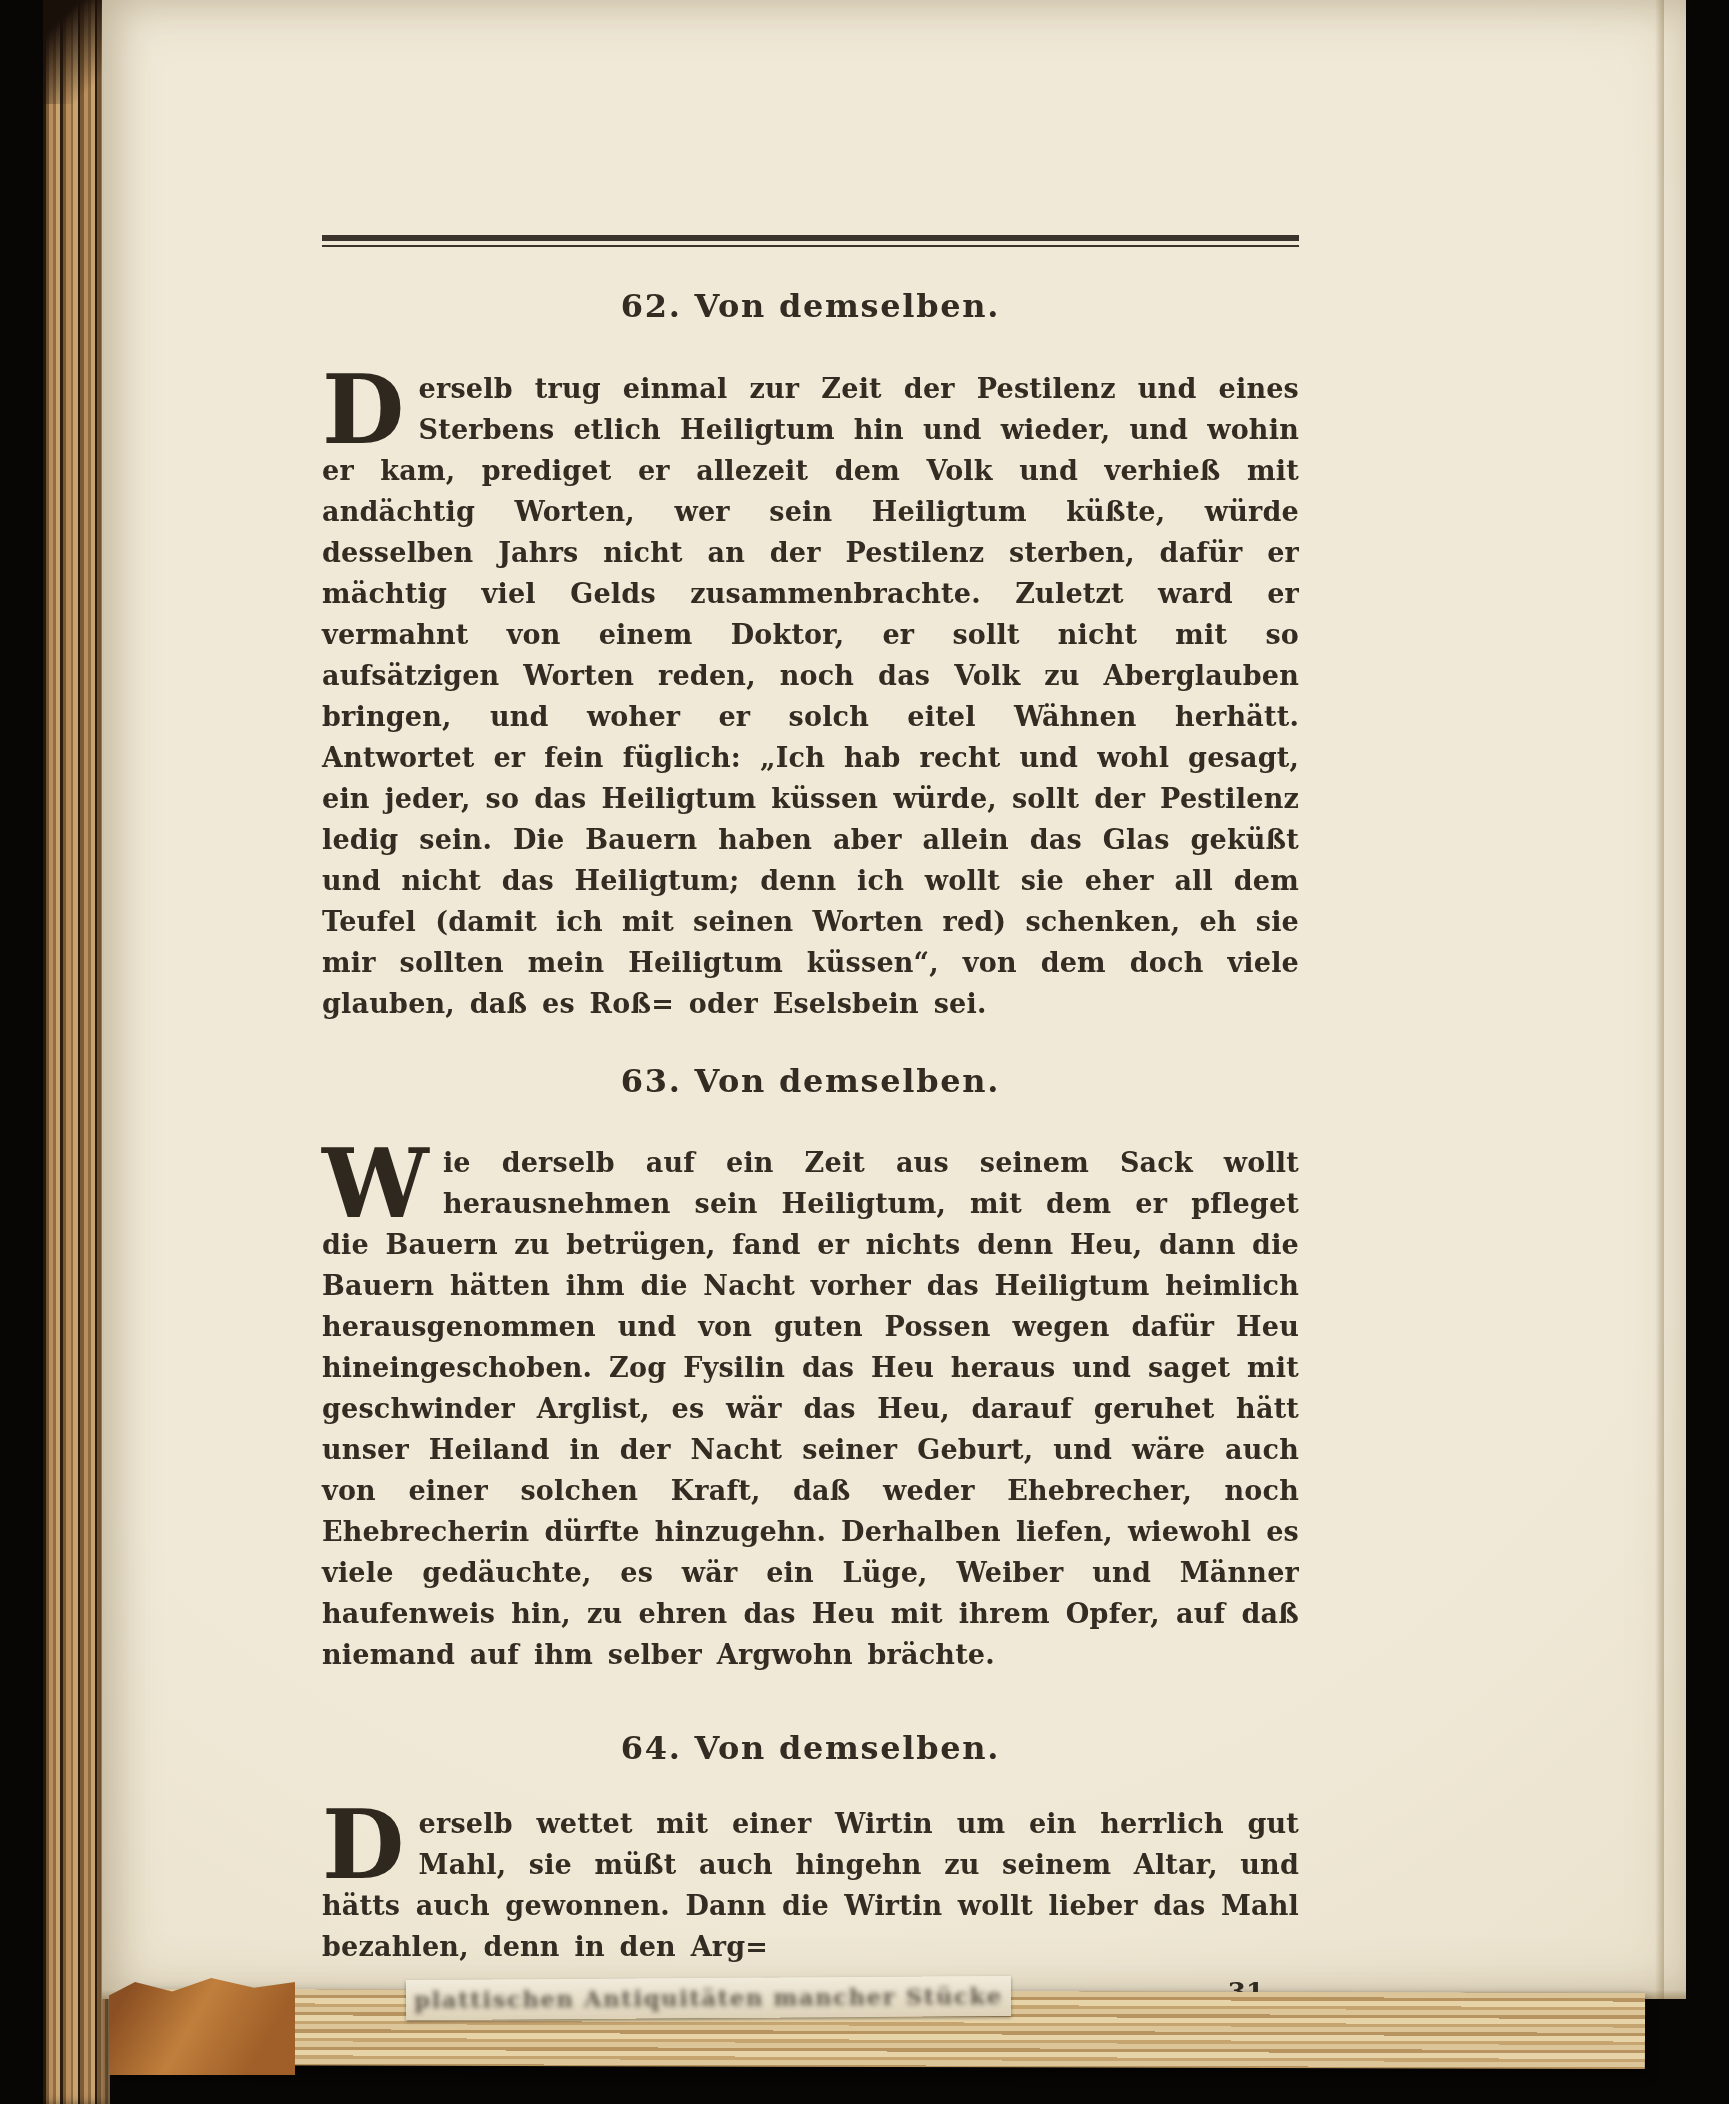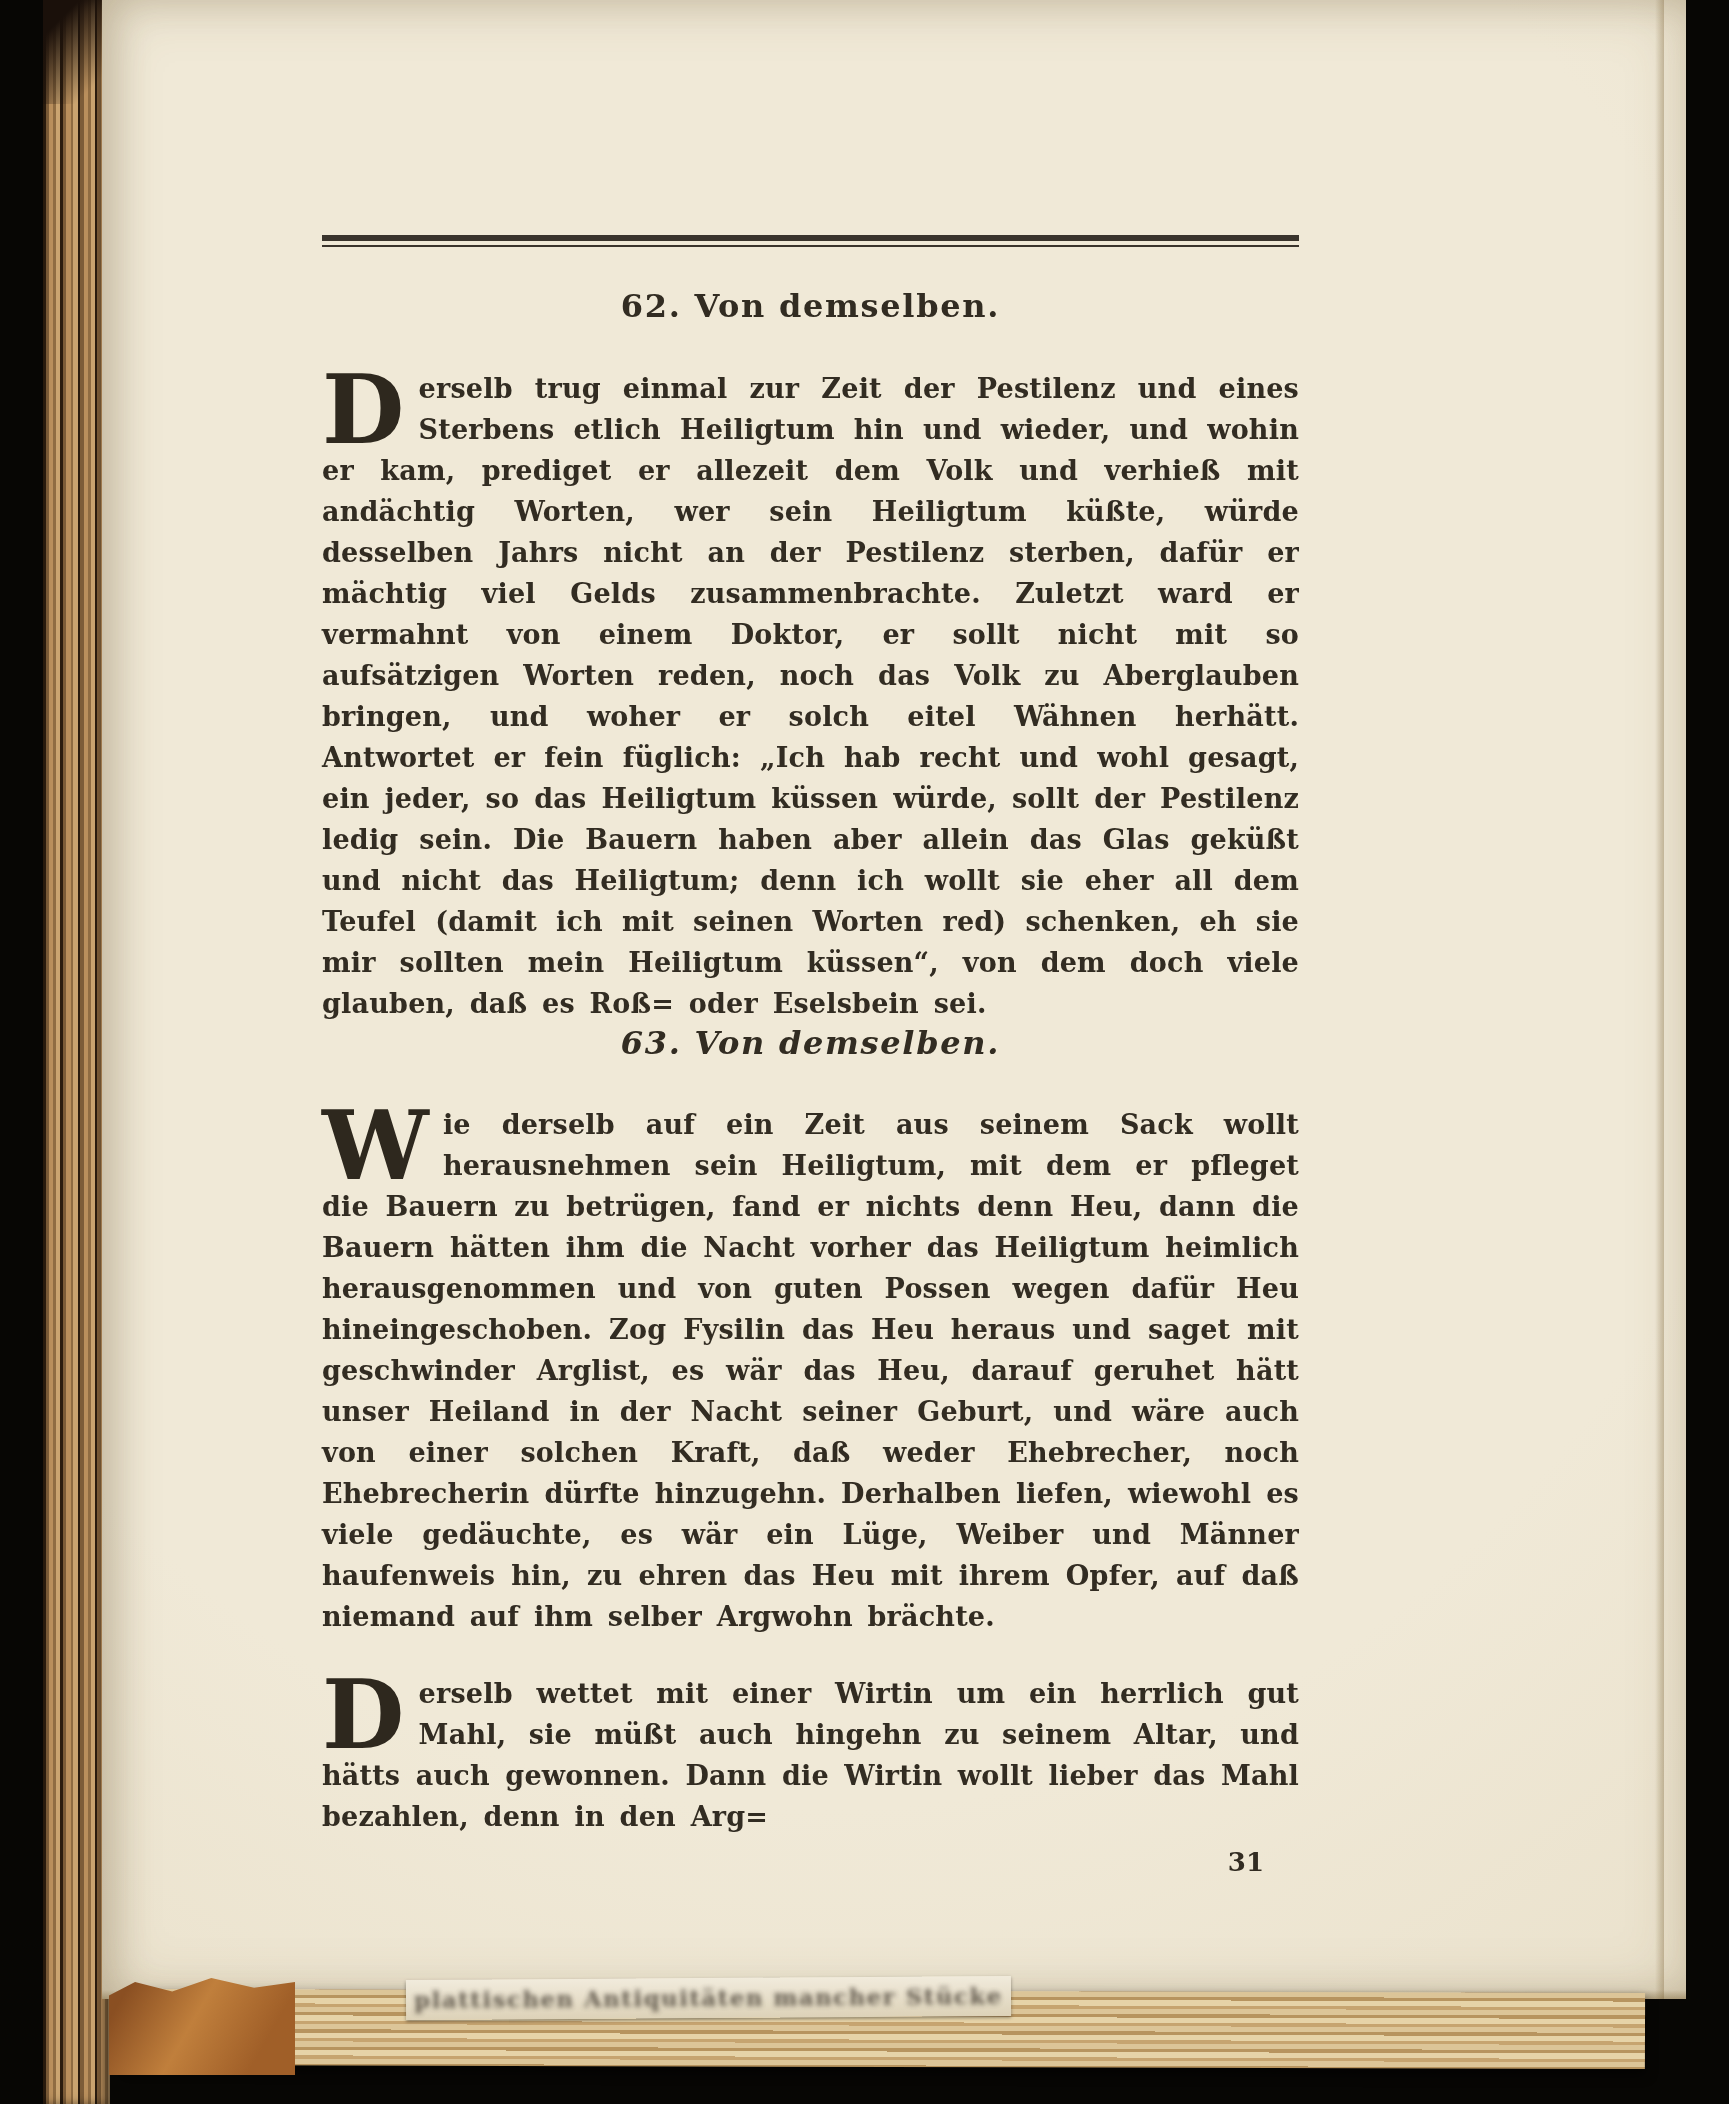--- a/index.html
+++ b/index.html
@@ -46,21 +46,21 @@
   }
   .rule{margin-top:235px;}
   .rule-thick{height:6px;background:#3a342c;}
   .rule-thin{height:1.7px;background:#3a342c;margin-top:4.3px;}
 
   .heading{
     margin:0;text-align:center;font-weight:bold;
     font-size:32px;line-height:38px;letter-spacing:1.7px;
   }
   .h62{margin-top:40px;}
-  .h63{font-style:italic;}
+  .h63{margin-top:38px;}
   .h64{margin-top:54px;}
 
   .body-par{
     margin:0;text-align:justify;
     font-size:27px;line-height:41px;font-weight:bold;
     word-spacing:5.2px;letter-spacing:0.2px;
   }
   .p62{margin-top:43px;}
   .p63{margin-top:42px;}
   .p64{margin-top:36px;}
@@ -128,20 +128,21 @@
         <h2 class="heading h62">62. Von demselben.</h2>
         <p class="body-par p62"><span class="dropcap">D</span><span>erselb trug einmal zur Zeit der Pestilenz und eines Sterbens etlich Heiligtum hin und wieder, und wohin er kam, prediget er allezeit dem Volk und verhieß mit andächtig Worten, wer sein Heiligtum küßte, würde desselben Jahrs nicht an der Pestilenz sterben, dafür er mächtig viel Gelds zusammenbrachte. Zuletzt ward er vermahnt von einem Doktor, er sollt nicht mit so aufsätzigen Worten reden, noch das Volk zu Aberglauben bringen, und woher er solch eitel Wähnen herhätt. Antwortet er fein füglich: „Ich hab recht und wohl gesagt, ein jeder, so das Heiligtum küssen würde, sollt der Pestilenz ledig sein. Die Bauern haben aber allein das Glas geküßt und nicht das Heiligtum; denn ich wollt sie eher all dem Teufel (damit ich mit seinen Worten red) schenken, eh sie mir sollten mein Heiligtum küssen“, von dem doch viele glauben, daß es Roß= oder Eselsbein sei.</span></p>
       </section>
 
       <section>
         <h2 class="heading h63">63. Von demselben.</h2>
         <p class="body-par p63"><span class="dropcap">W</span><span>ie derselb auf ein Zeit aus seinem Sack wollt herausnehmen sein Heiligtum, mit dem er pfleget die Bauern zu betrügen, fand er nichts denn Heu, dann die Bauern hätten ihm die Nacht vorher das Heiligtum heimlich herausgenommen und von guten Possen wegen dafür Heu hineingeschoben. Zog Fysilin das Heu heraus und saget mit geschwinder Arglist, es wär das Heu, darauf geruhet hätt unser Heiland in der Nacht seiner Geburt, und wäre auch von einer solchen Kraft, daß weder Ehebrecher, noch Ehebrecherin dürfte hinzugehn. Derhalben liefen, wiewohl es viele gedäuchte, es wär ein Lüge, Weiber und Männer haufenweis hin, zu ehren das Heu mit ihrem Opfer, auf daß niemand auf ihm selber Argwohn brächte.</span></p>
       </section>
 
       <section>
+        <h2 class="heading h64">64. Von demselben.</h2>
         <p class="body-par p64"><span class="dropcap">D</span><span>erselb wettet mit einer Wirtin um ein herrlich gut Mahl, sie müßt auch hingehn zu seinem Altar, und hätts auch gewonnen. Dann die Wirtin wollt lieber das Mahl bezahlen, denn in den Arg=</span></p>
       </section>
 
       <div class="pagenum">31</div>
 
     </div>
   </div>
 
   <div class="bottom-stack"></div>
   <div class="torn-left"></div>

